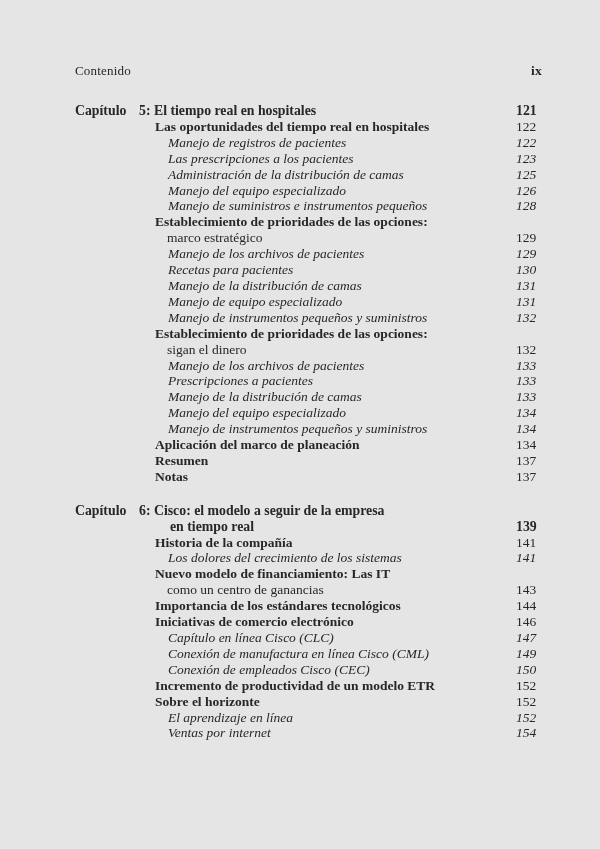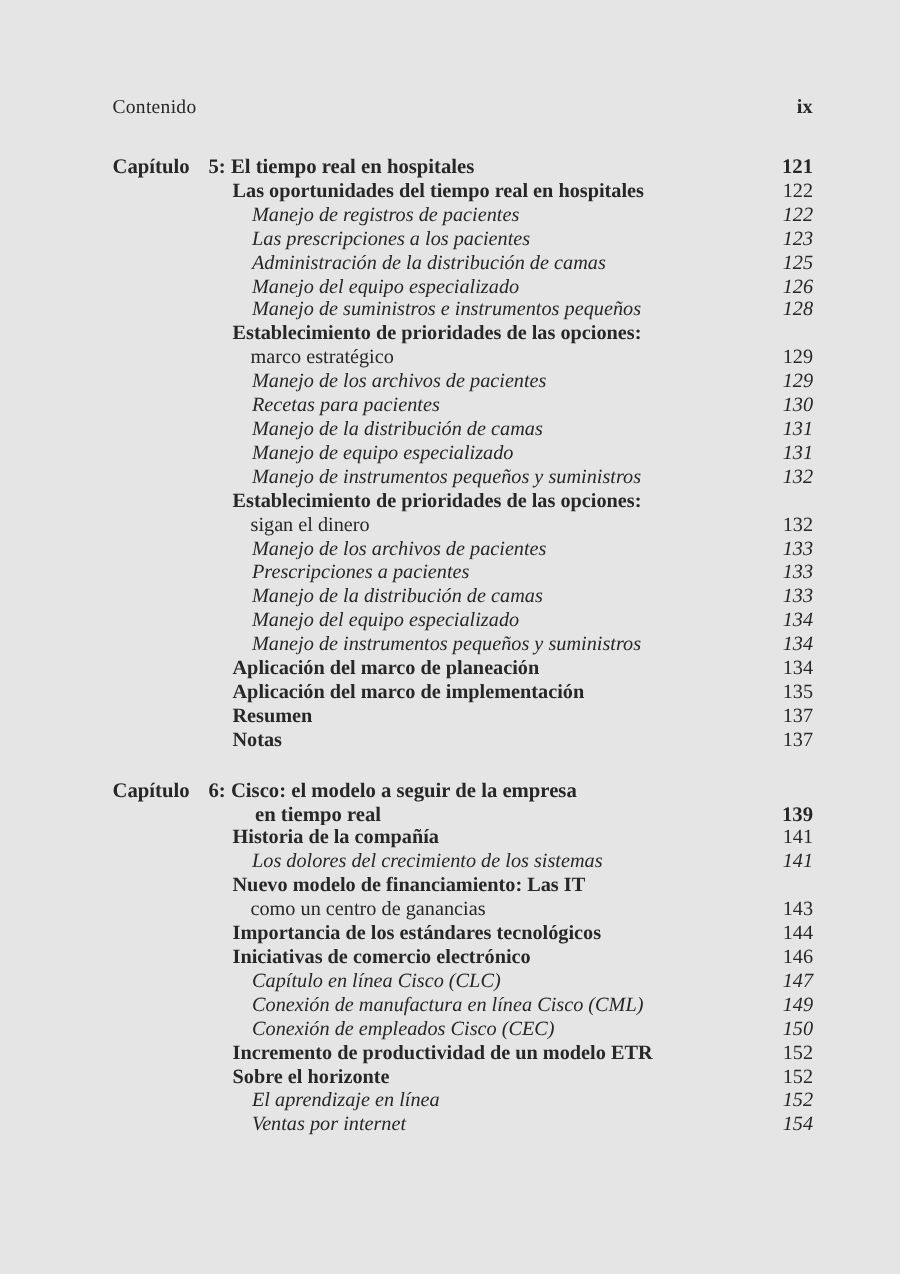--- a/index.html
+++ b/index.html
@@ -46,21 +46,21 @@
     line-height: 15.9px;
     font-size: 13.5px;
     white-space: nowrap;
   }
   .row .txt {
     flex: 1;
     overflow: hidden;
   }
   .row .pg {
     flex: none;
-    text-align: right;
+    text-align: left;
     padding-left: 8px;
     min-width: 26px;
   }
   .row.chapter, .row.chaptercont {
     font-weight: bold;
     font-size: 13.8px;
   }
   .chap-label {
     display: inline-block;
     width: 64px;
@@ -168,24 +168,20 @@
         </div>
         <div class="row l2">
           <span class="txt">Manejo de instrumentos pequeños y suministros</span>
           <span class="pg">134</span>
         </div>
         <div class="row l1">
           <span class="txt">Aplicación del marco de planeación</span>
           <span class="pg">134</span>
         </div>
         <div class="row l1">
-          <span class="txt">Aplicación del marco de implementación</span>
-          <span class="pg">135</span>
-        </div>
-        <div class="row l1">
           <span class="txt">Resumen</span>
           <span class="pg">137</span>
         </div>
         <div class="row l1">
           <span class="txt">Notas</span>
           <span class="pg">137</span>
         </div>
       </div>
       <div class="section">
         <div class="row chapter">

